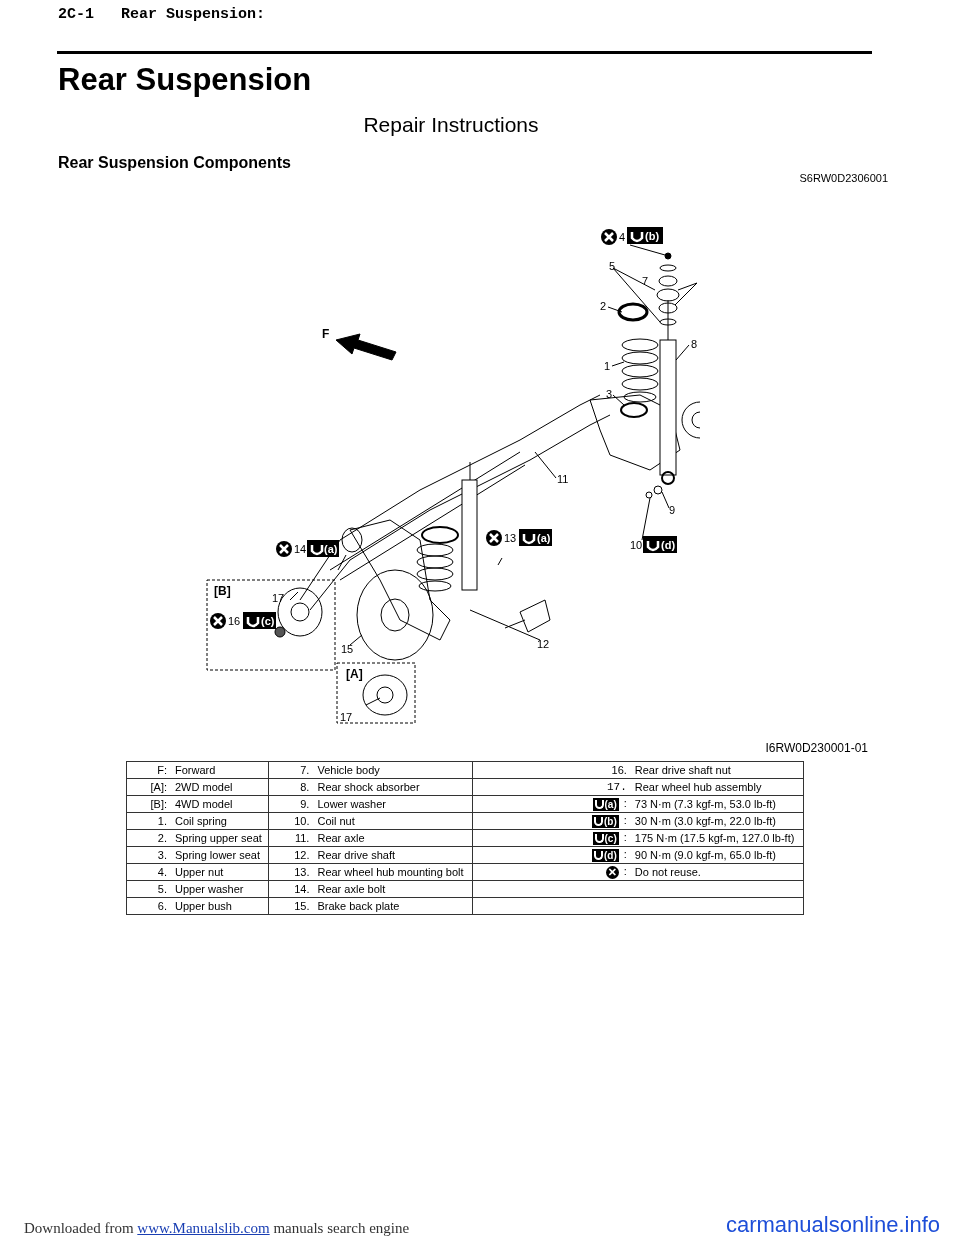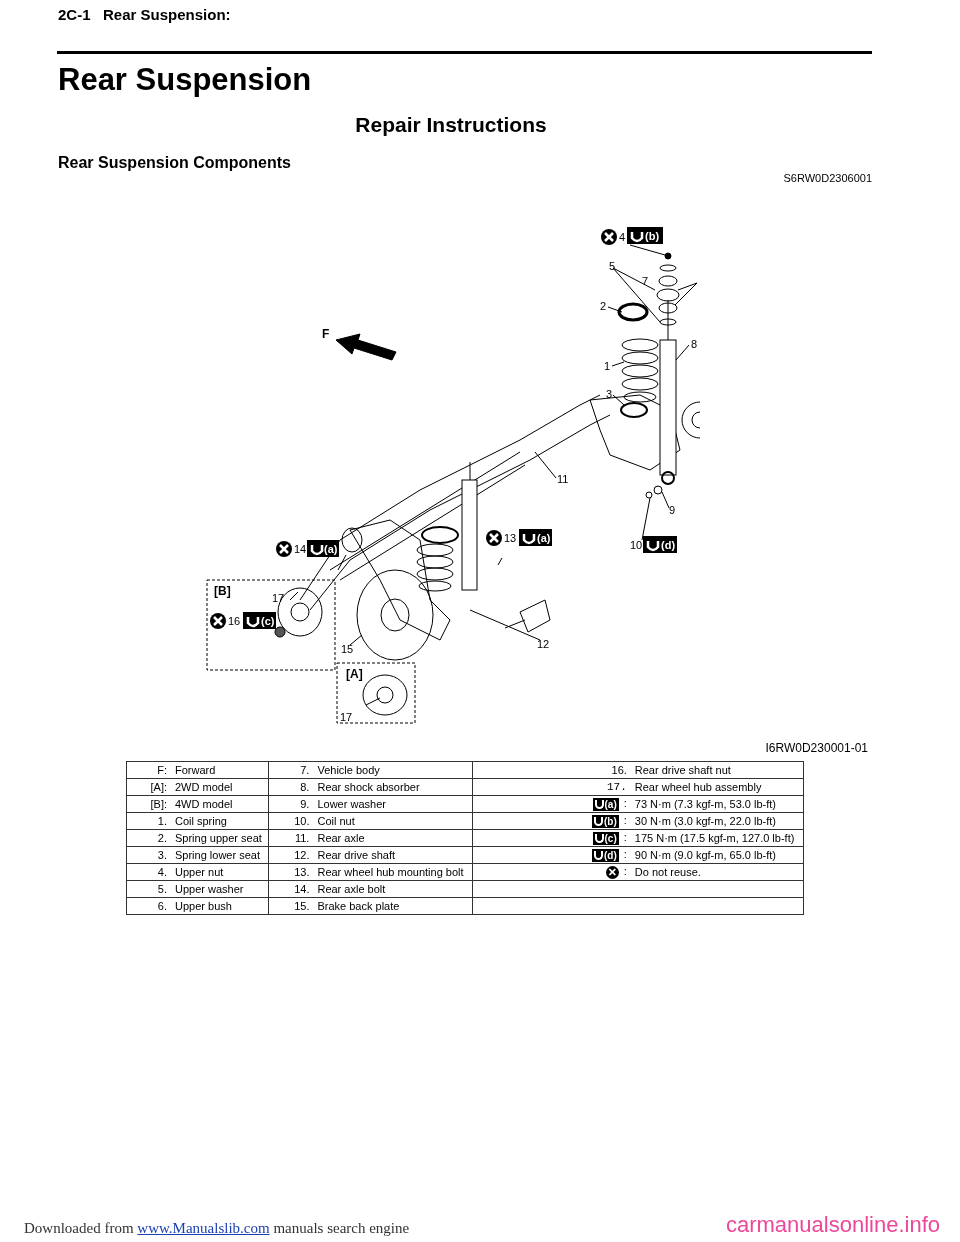--- a/index.html
+++ b/index.html
@@ -1,37 +1,37 @@
 <!DOCTYPE html>
 <html><head>
   <meta charset="utf-8">
   <style>
     html,body{margin:0;padding:0;background:#fff;}
     body{width:960px;height:1242px;position:relative;overflow:hidden;font-family:"Liberation Sans",sans-serif;color:#000;}
-    .hdr{position:absolute;left:58px;top:6px;font-size:15px;font-weight:bold;}
+    .hdr{position:absolute;left:58px;top:6px;font-size:15px;font-weight:bold;font-family:Liberation Mono, monospace;}
     .hdr-rule{position:absolute;left:57px;top:51px;width:815px;height:3px;background:#000;}
     .h1{position:absolute;left:58px;top:62px;font-size:31px;font-weight:bold;}
-    .h2{position:absolute;left:0;width:902px;text-align:center;top:113px;font-size:21px;font-weight:bold;}
+    .h2{position:absolute;left:0;width:902px;text-align:center;top:113px;font-size:21px;font-weight:normal;}
     .h3{position:absolute;left:58px;top:154px;font-size:16px;font-weight:bold;}
-    .docid{position:absolute;right:88px;top:172px;font-size:11px;}
+    .docid{position:absolute;right:72px;top:172px;font-size:11px;}
     .figid{position:absolute;right:92px;top:741px;font-size:12px;}
     .diagram{position:absolute;left:180px;top:210px;width:520px;height:520px;}
     .lbl{font-family:"Liberation Sans",sans-serif;font-size:11px;fill:#000;}
     .lblb{font-family:"Liberation Sans",sans-serif;font-size:12px;font-weight:bold;fill:#000;}
     .tag{font-family:"Liberation Sans",sans-serif;font-size:11px;font-weight:bold;fill:#fff;}
     table.legend{position:absolute;left:126px;top:761px;width:678px;border-collapse:collapse;font-size:11px;}
     table.legend td{border:1px solid #333;height:16px;padding:0 4px;vertical-align:middle;white-space:nowrap;}
     td.k{text-align:right;width:1px;border-right:none !important;padding-right:4px;}
     td.v{border-left:none !important;}
     .badge{display:inline-block;background:#000;color:#fff;font-weight:bold;font-size:10px;padding:0 2px;line-height:13px;vertical-align:middle;}
     .badge .u{display:inline-block;width:9px;height:9px;border:2px solid #fff;border-top:none;border-radius:0 0 6px 6px;margin-right:1px;vertical-align:-1px;box-sizing:border-box;}
     .x-icon{display:inline-block;width:13px;height:13px;border-radius:50%;background:#000;color:#fff;font-size:11px;line-height:13px;text-align:center;font-weight:bold;vertical-align:middle;}
     .footer{position:absolute;left:24px;top:1220px;font-family:"Liberation Serif",serif;font-size:15px;color:#333;}
     .footer a{color:#1a3fb3;text-decoration:underline;}
-    .wm{position:absolute;right:20px;top:1212px;font-size:22px;color:#ec4899;}
+    .wm{position:absolute;right:20px;top:1212px;font-size:22px;color:#1d4ed8;}
   </style>
 </head>
 <body>
 
 <div class="hdr">
   <span>2C-1</span>&nbsp;&nbsp;
   <span>Rear Suspension:</span>
 </div>
 <div class="hdr-rule"></div>
 <div class="h1">Rear Suspension</div>

